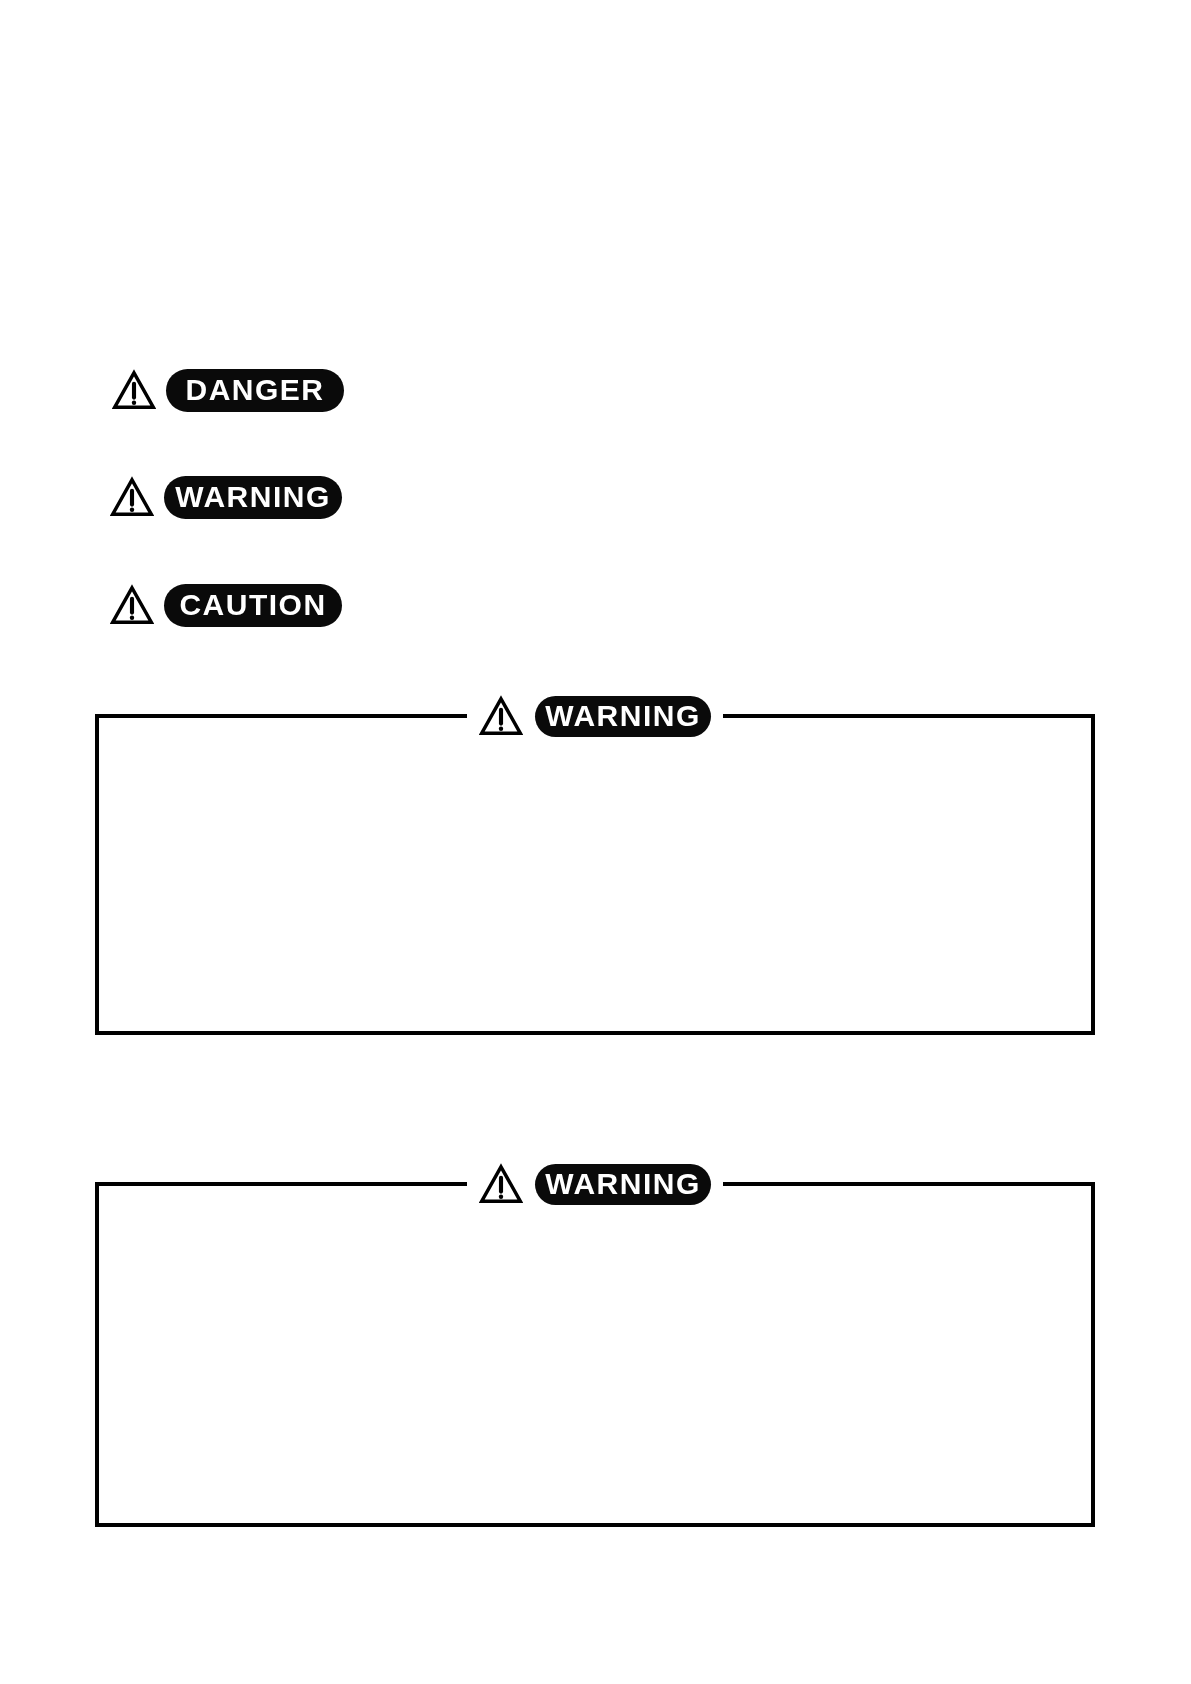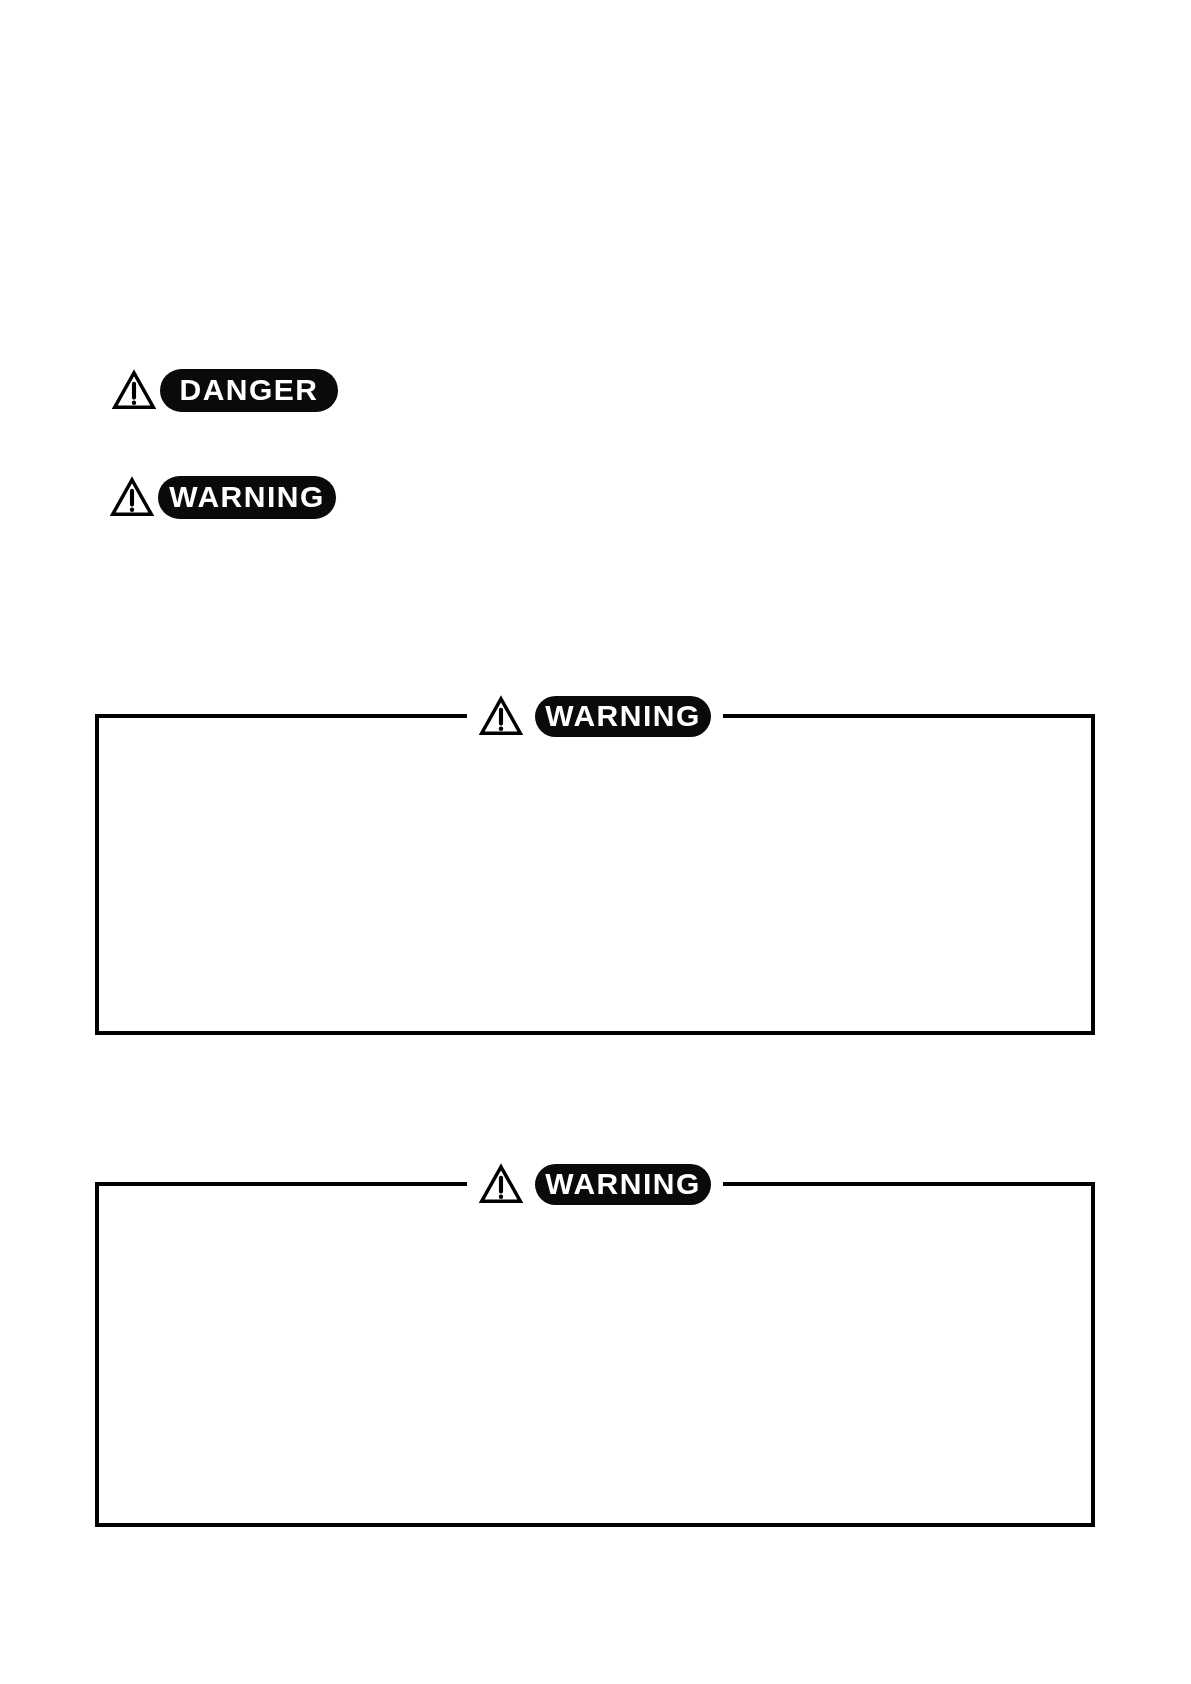--- a/index.html
+++ b/index.html
@@ -17,21 +17,21 @@
   .page {
     position: absolute;
     inset: 0;
     background: #ffffff;
   }
   
   .signal-label {
     position: absolute;
     display: flex;
     align-items: center;
-    gap: 4px;
+    gap: 10px;
     height: 44px;
     text-align: right;
   }
   .tri-icon {
     display: inline-flex;
     width: 44px;
     height: 44px;
     flex: 0 0 auto;
   }
   .tri-icon svg { width: 100%; height: 100%; display: block; }
@@ -107,20 +107,30 @@
     <span class="tri-icon">
       <svg viewBox="0 0 64 60" xmlns="http://www.w3.org/2000/svg">
         <path d="M32 5 L60 55 L4 55 Z" fill="#ffffff" stroke="#000000" stroke-width="5" stroke-linejoin="miter"></path>
         <line x1="32" y1="21" x2="32" y2="41" stroke="#000000" stroke-width="6" stroke-linecap="round"></line>
         <circle cx="32" cy="48.5" r="3.2" fill="#000000"></circle>
       </svg>
     </span>
     <span class="pill">WARNING</span>
   </div>
 
+  <div class="signal-label" id="label-caution">
+    <span class="tri-icon">
+      <svg viewBox="0 0 64 60" xmlns="http://www.w3.org/2000/svg">
+        <path d="M32 5 L60 55 L4 55 Z" fill="#ffffff" stroke="#000000" stroke-width="5" stroke-linejoin="miter"></path>
+        <line x1="32" y1="21" x2="32" y2="41" stroke="#000000" stroke-width="6" stroke-linecap="round"></line>
+        <circle cx="32" cy="48.5" r="3.2" fill="#000000"></circle>
+      </svg>
+    </span>
+    <span class="pill">CAUTION</span>
+  </div>
 
   <div class="warn-box" id="warn-box-1">
     <div class="box-badge">
       <span class="tri-icon">
         <svg viewBox="0 0 64 60" xmlns="http://www.w3.org/2000/svg">
           <path d="M32 5 L60 55 L4 55 Z" fill="#ffffff" stroke="#000000" stroke-width="5" stroke-linejoin="miter"></path>
           <line x1="32" y1="21" x2="32" y2="41" stroke="#000000" stroke-width="6" stroke-linecap="round"></line>
           <circle cx="32" cy="48.5" r="3.2" fill="#000000"></circle>
         </svg>
       </span>

